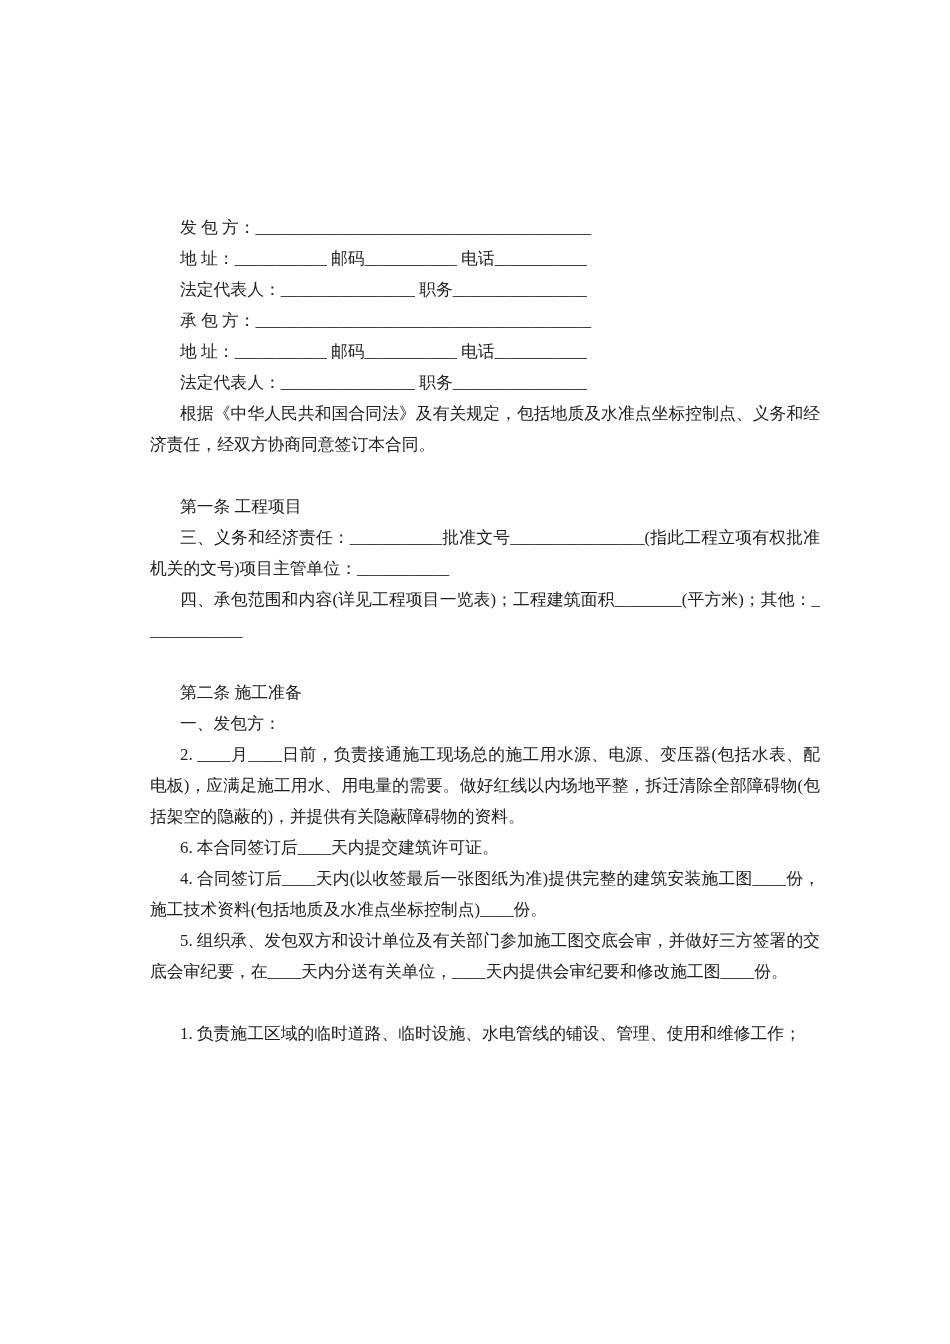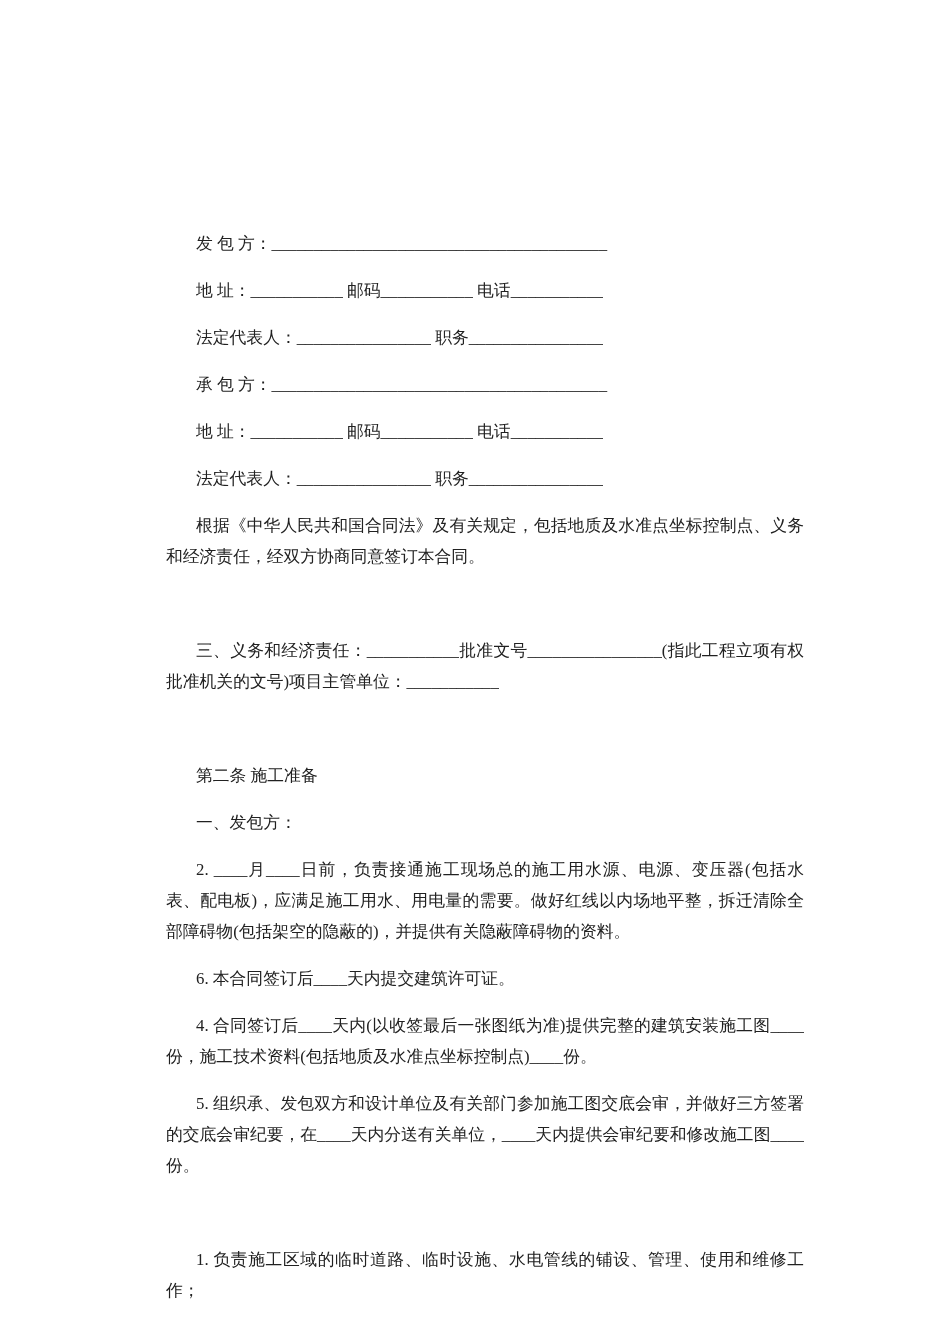--- a/index.html
+++ b/index.html
@@ -20,21 +20,21 @@
     top: 212px;
     width: 670px;
     color: #212121;
     font-family: "Liberation Serif", "DejaVu Serif", serif;
     font-size: 16.8px;
     line-height: 31px;
     text-align: justify;
     word-break: break-all;
   }
   .para {
-    margin: 16px;
+    margin: 0;
     padding: 0;
     text-indent: 30px;
   }
   .blank-line {
     height: 31px;
   }
 </style>
 </head>
 <body>
 
@@ -45,21 +45,23 @@
     <p class="para">地 址：___________ 邮码___________ 电话___________</p>
     <p class="para">法定代表人：________________ 职务________________</p>
     <p class="para">承 包 方：________________________________________</p>
     <p class="para">地 址：___________ 邮码___________ 电话___________</p>
     <p class="para">法定代表人：________________ 职务________________</p>
 
     <p class="para">根据《中华人民共和国合同法》及有关规定，包括地质及水准点坐标控制点、义务和经济责任，经双方协商同意签订本合同。</p>
 
     <div class="blank-line"></div>
 
+    <p class="para">第一条 工程项目</p>
     <p class="para">三、义务和经济责任：___________批准文号________________(指此工程立项有权批准机关的文号)项目主管单位：___________</p>
+    <p class="para">四、承包范围和内容(详见工程项目一览表)；工程建筑面积________(平方米)；其他：____________</p>
 
     <div class="blank-line"></div>
 
     <p class="para">第二条 施工准备</p>
     <p class="para">一、发包方：</p>
     <p class="para">2. ____月____日前，负责接通施工现场总的施工用水源、电源、变压器(包括水表、配电板)，应满足施工用水、用电量的需要。做好红线以内场地平整，拆迁清除全部障碍物(包括架空的隐蔽的)，并提供有关隐蔽障碍物的资料。</p>
     <p class="para">6. 本合同签订后____天内提交建筑许可证。</p>
     <p class="para">4. 合同签订后____天内(以收签最后一张图纸为准)提供完整的建筑安装施工图____份，施工技术资料(包括地质及水准点坐标控制点)____份。</p>
     <p class="para">5. 组织承、发包双方和设计单位及有关部门参加施工图交底会审，并做好三方签署的交底会审纪要，在____天内分送有关单位，____天内提供会审纪要和修改施工图____份。</p>
 

